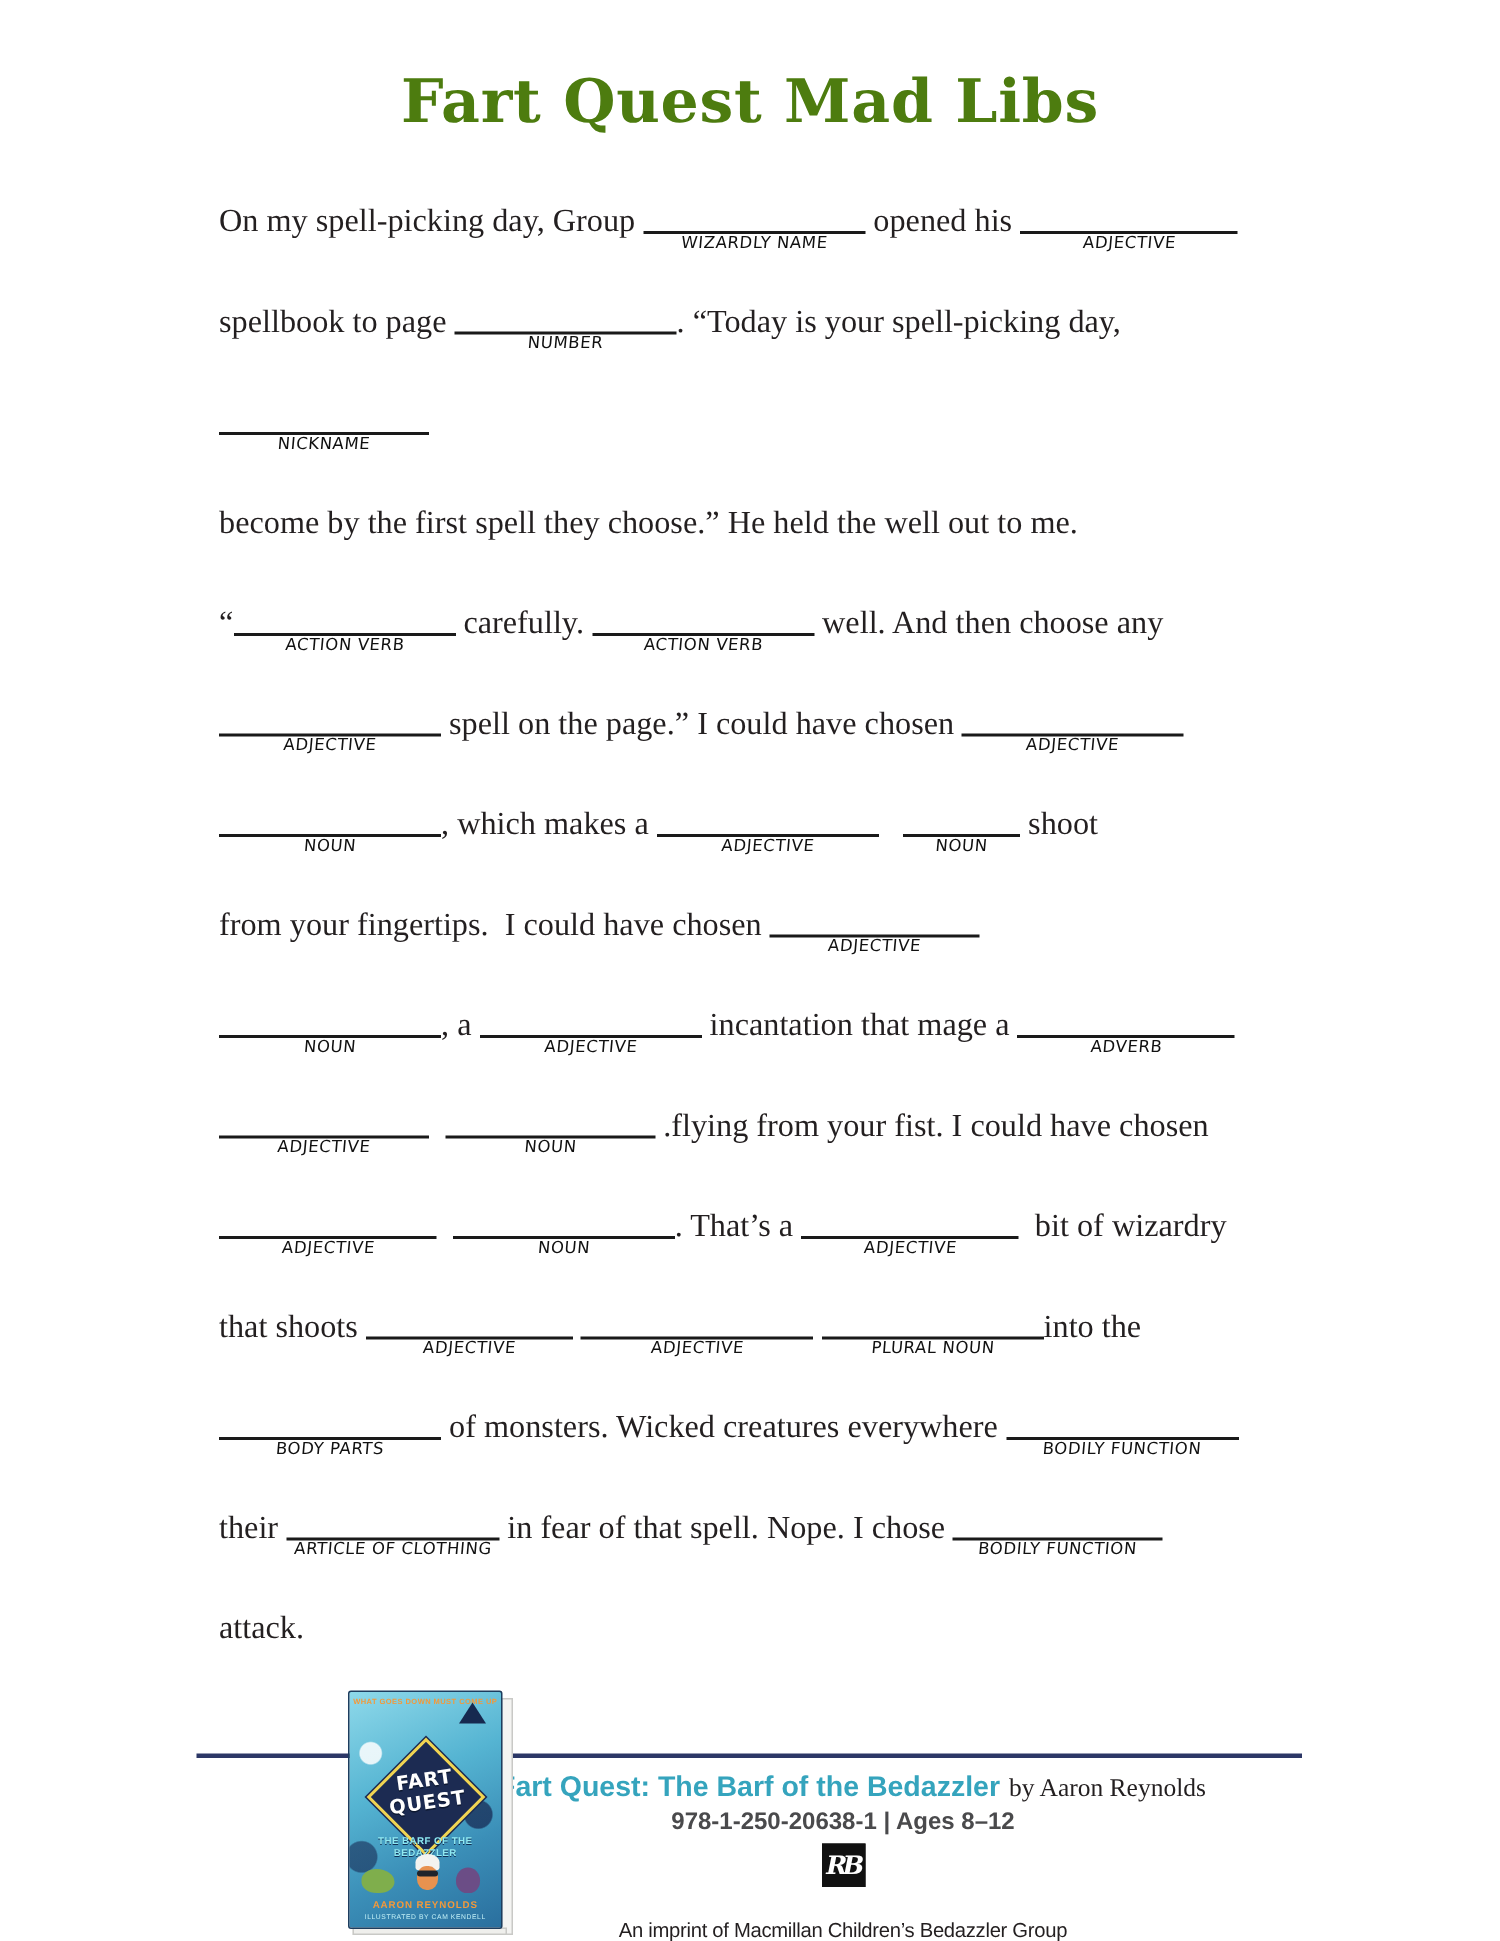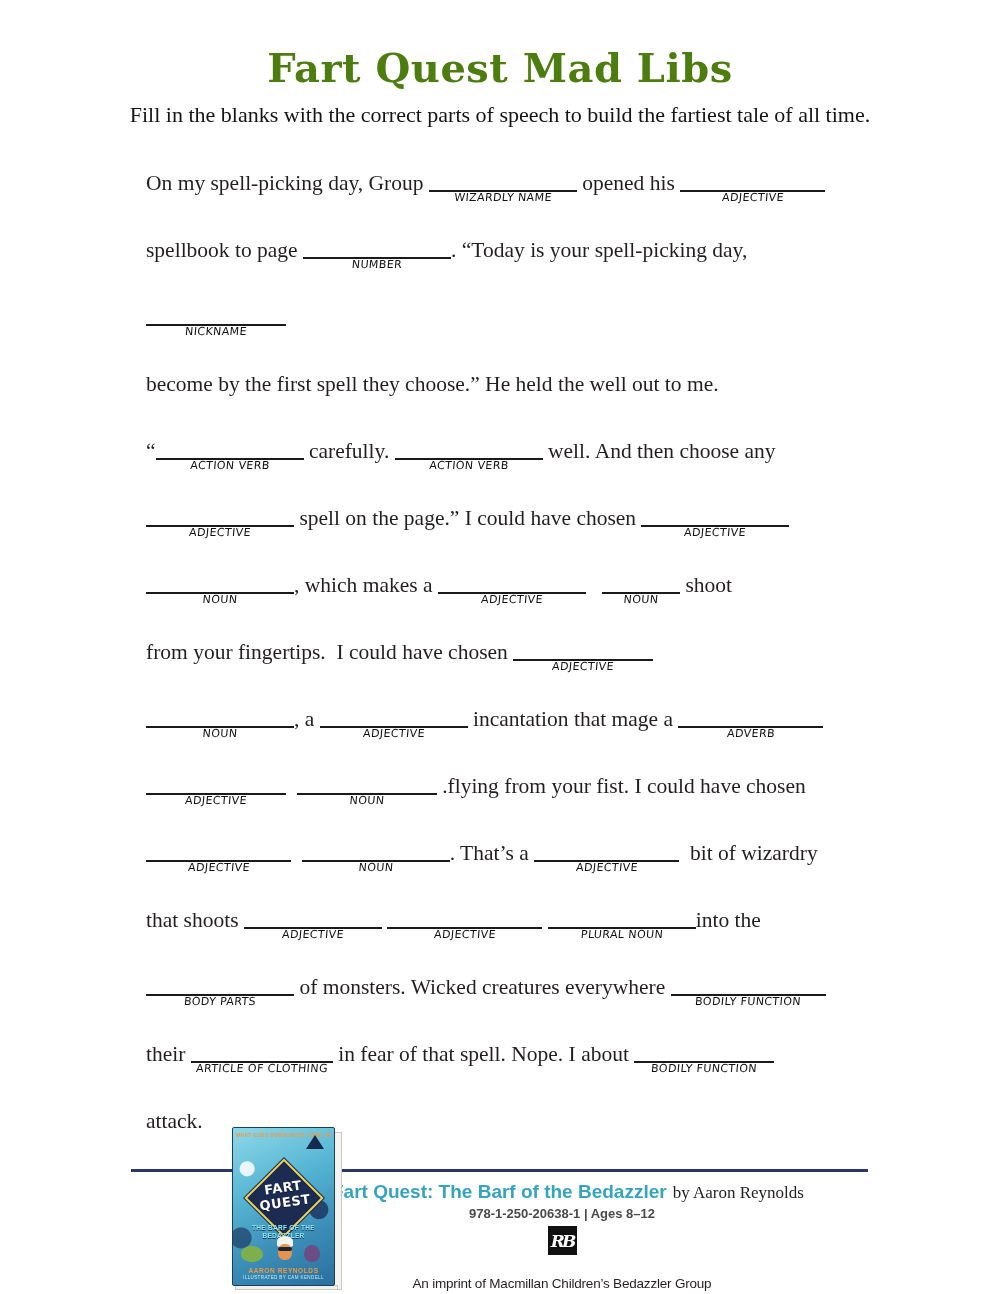--- a/index.html
+++ b/index.html
@@ -87,21 +87,21 @@
   .footer-byline{
     font-family:"Liberation Serif", serif;
     font-size:17px;
     color:#231f20;
     margin-left:6px;
   }
   .footer-isbn{
     margin-top:3px;
     font-family:"Liberation Sans", sans-serif;
     font-weight:bold;
-    font-size:13px;
+    font-size:16px;
     color:#4a4a4c;
   }
   .imprint-row{
     margin-top:5px;
     display:flex;
     align-items:center;
     justify-content:space-between;
     gap:21px;
     flex-direction:column;
   }
@@ -255,37 +255,36 @@
     color:#bfeef5;
     letter-spacing:0.4px;
   }
 </style>
 </head>
 <body>
 
 <div class="page">
 
   <h1 class="page-title">Fart Quest Mad Libs</h1>
-  <p class="page-subtitle">Fill in the blanks with the correct parts of speech to build the fartiest tale of all time.</p>
 
   <div class="madlib">
       <div class="line"><span class="seg-text">On my spell-picking day, Group </span><span class="blank" style="width: 148px;"><span class="blank-label">WIZARDLY NAME</span></span><span class="seg-text"> opened his </span><span class="blank" style="width: 145px;"><span class="blank-label">ADJECTIVE</span></span></div>
       <div class="line"><span class="seg-text">spellbook to page </span><span class="blank" style="width: 148px;"><span class="blank-label">NUMBER</span></span><span class="seg-text">. “Today is your spell-picking day,</span></div>
       <div class="line"><span class="blank" style="width: 140px;"><span class="blank-label">NICKNAME</span></span></div>
       <div class="line"><span class="seg-text">become by the first spell they choose.” He held the well out to me.</span></div>
       <div class="line"><span class="seg-text">“</span><span class="blank" style="width: 148px;"><span class="blank-label">ACTION VERB</span></span><span class="seg-text"> carefully. </span><span class="blank" style="width: 148px;"><span class="blank-label">ACTION VERB</span></span><span class="seg-text"> well. And then choose any</span></div>
       <div class="line"><span class="blank" style="width: 148px;"><span class="blank-label">ADJECTIVE</span></span><span class="seg-text"> spell on the page.” I could have chosen </span><span class="blank" style="width: 148px;"><span class="blank-label">ADJECTIVE</span></span></div>
       <div class="line"><span class="blank" style="width: 148px;"><span class="blank-label">NOUN</span></span><span class="seg-text">, which makes a </span><span class="blank" style="width: 148px;"><span class="blank-label">ADJECTIVE</span></span><span class="seg-text">   </span><span class="blank" style="width: 78px;"><span class="blank-label">NOUN</span></span><span class="seg-text"> shoot</span></div>
       <div class="line"><span class="seg-text">from your fingertips.  I could have chosen </span><span class="blank" style="width: 140px;"><span class="blank-label">ADJECTIVE</span></span></div>
       <div class="line"><span class="blank" style="width: 148px;"><span class="blank-label">NOUN</span></span><span class="seg-text">, a </span><span class="blank" style="width: 148px;"><span class="blank-label">ADJECTIVE</span></span><span class="seg-text"> incantation that mage a </span><span class="blank" style="width: 145px;"><span class="blank-label">ADVERB</span></span></div>
       <div class="line"><span class="blank" style="width: 140px;"><span class="blank-label">ADJECTIVE</span></span><span class="seg-text">  </span><span class="blank" style="width: 140px;"><span class="blank-label">NOUN</span></span><span class="seg-text"> .flying from your fist. I could have chosen</span></div>
       <div class="line"><span class="blank" style="width: 145px;"><span class="blank-label">ADJECTIVE</span></span><span class="seg-text">  </span><span class="blank" style="width: 148px;"><span class="blank-label">NOUN</span></span><span class="seg-text">. That’s a </span><span class="blank" style="width: 145px;"><span class="blank-label">ADJECTIVE</span></span><span class="seg-text">  bit of wizardry</span></div>
       <div class="line"><span class="seg-text">that shoots </span><span class="blank" style="width: 138px;"><span class="blank-label">ADJECTIVE</span></span><span class="seg-text"> </span><span class="blank" style="width: 155px;"><span class="blank-label">ADJECTIVE</span></span><span class="seg-text"> </span><span class="blank" style="width: 148px;"><span class="blank-label">PLURAL NOUN</span></span><span class="seg-text">into the</span></div>
       <div class="line"><span class="blank" style="width: 148px;"><span class="blank-label">BODY PARTS</span></span><span class="seg-text"> of monsters. Wicked creatures everywhere </span><span class="blank" style="width: 155px;"><span class="blank-label">BODILY FUNCTION</span></span></div>
-      <div class="line"><span class="seg-text">their </span><span class="blank" style="width: 142px;"><span class="blank-label">ARTICLE OF CLOTHING</span></span><span class="seg-text"> in fear of that spell. Nope. I about </span><span class="blank" style="width: 140px;"><span class="blank-label">BODILY FUNCTION</span></span></div>
+      <div class="line"><span class="seg-text">their </span><span class="blank" style="width: 142px;"><span class="blank-label">ARTICLE OF CLOTHING</span></span><span class="seg-text"> in fear of that spell. Nope. I chose </span><span class="blank" style="width: 140px;"><span class="blank-label">BODILY FUNCTION</span></span></div>
       <div class="line"><span class="seg-text">attack.</span></div>
     </div>
 
   <div class="footer-rule"></div>
 
   <div class="book">
     <div class="pages"></div>
     <div class="pages-bottom"></div>
     <div class="cover">
       <div class="cover-tagline">WHAT GOES DOWN MUST COME UP</div>

